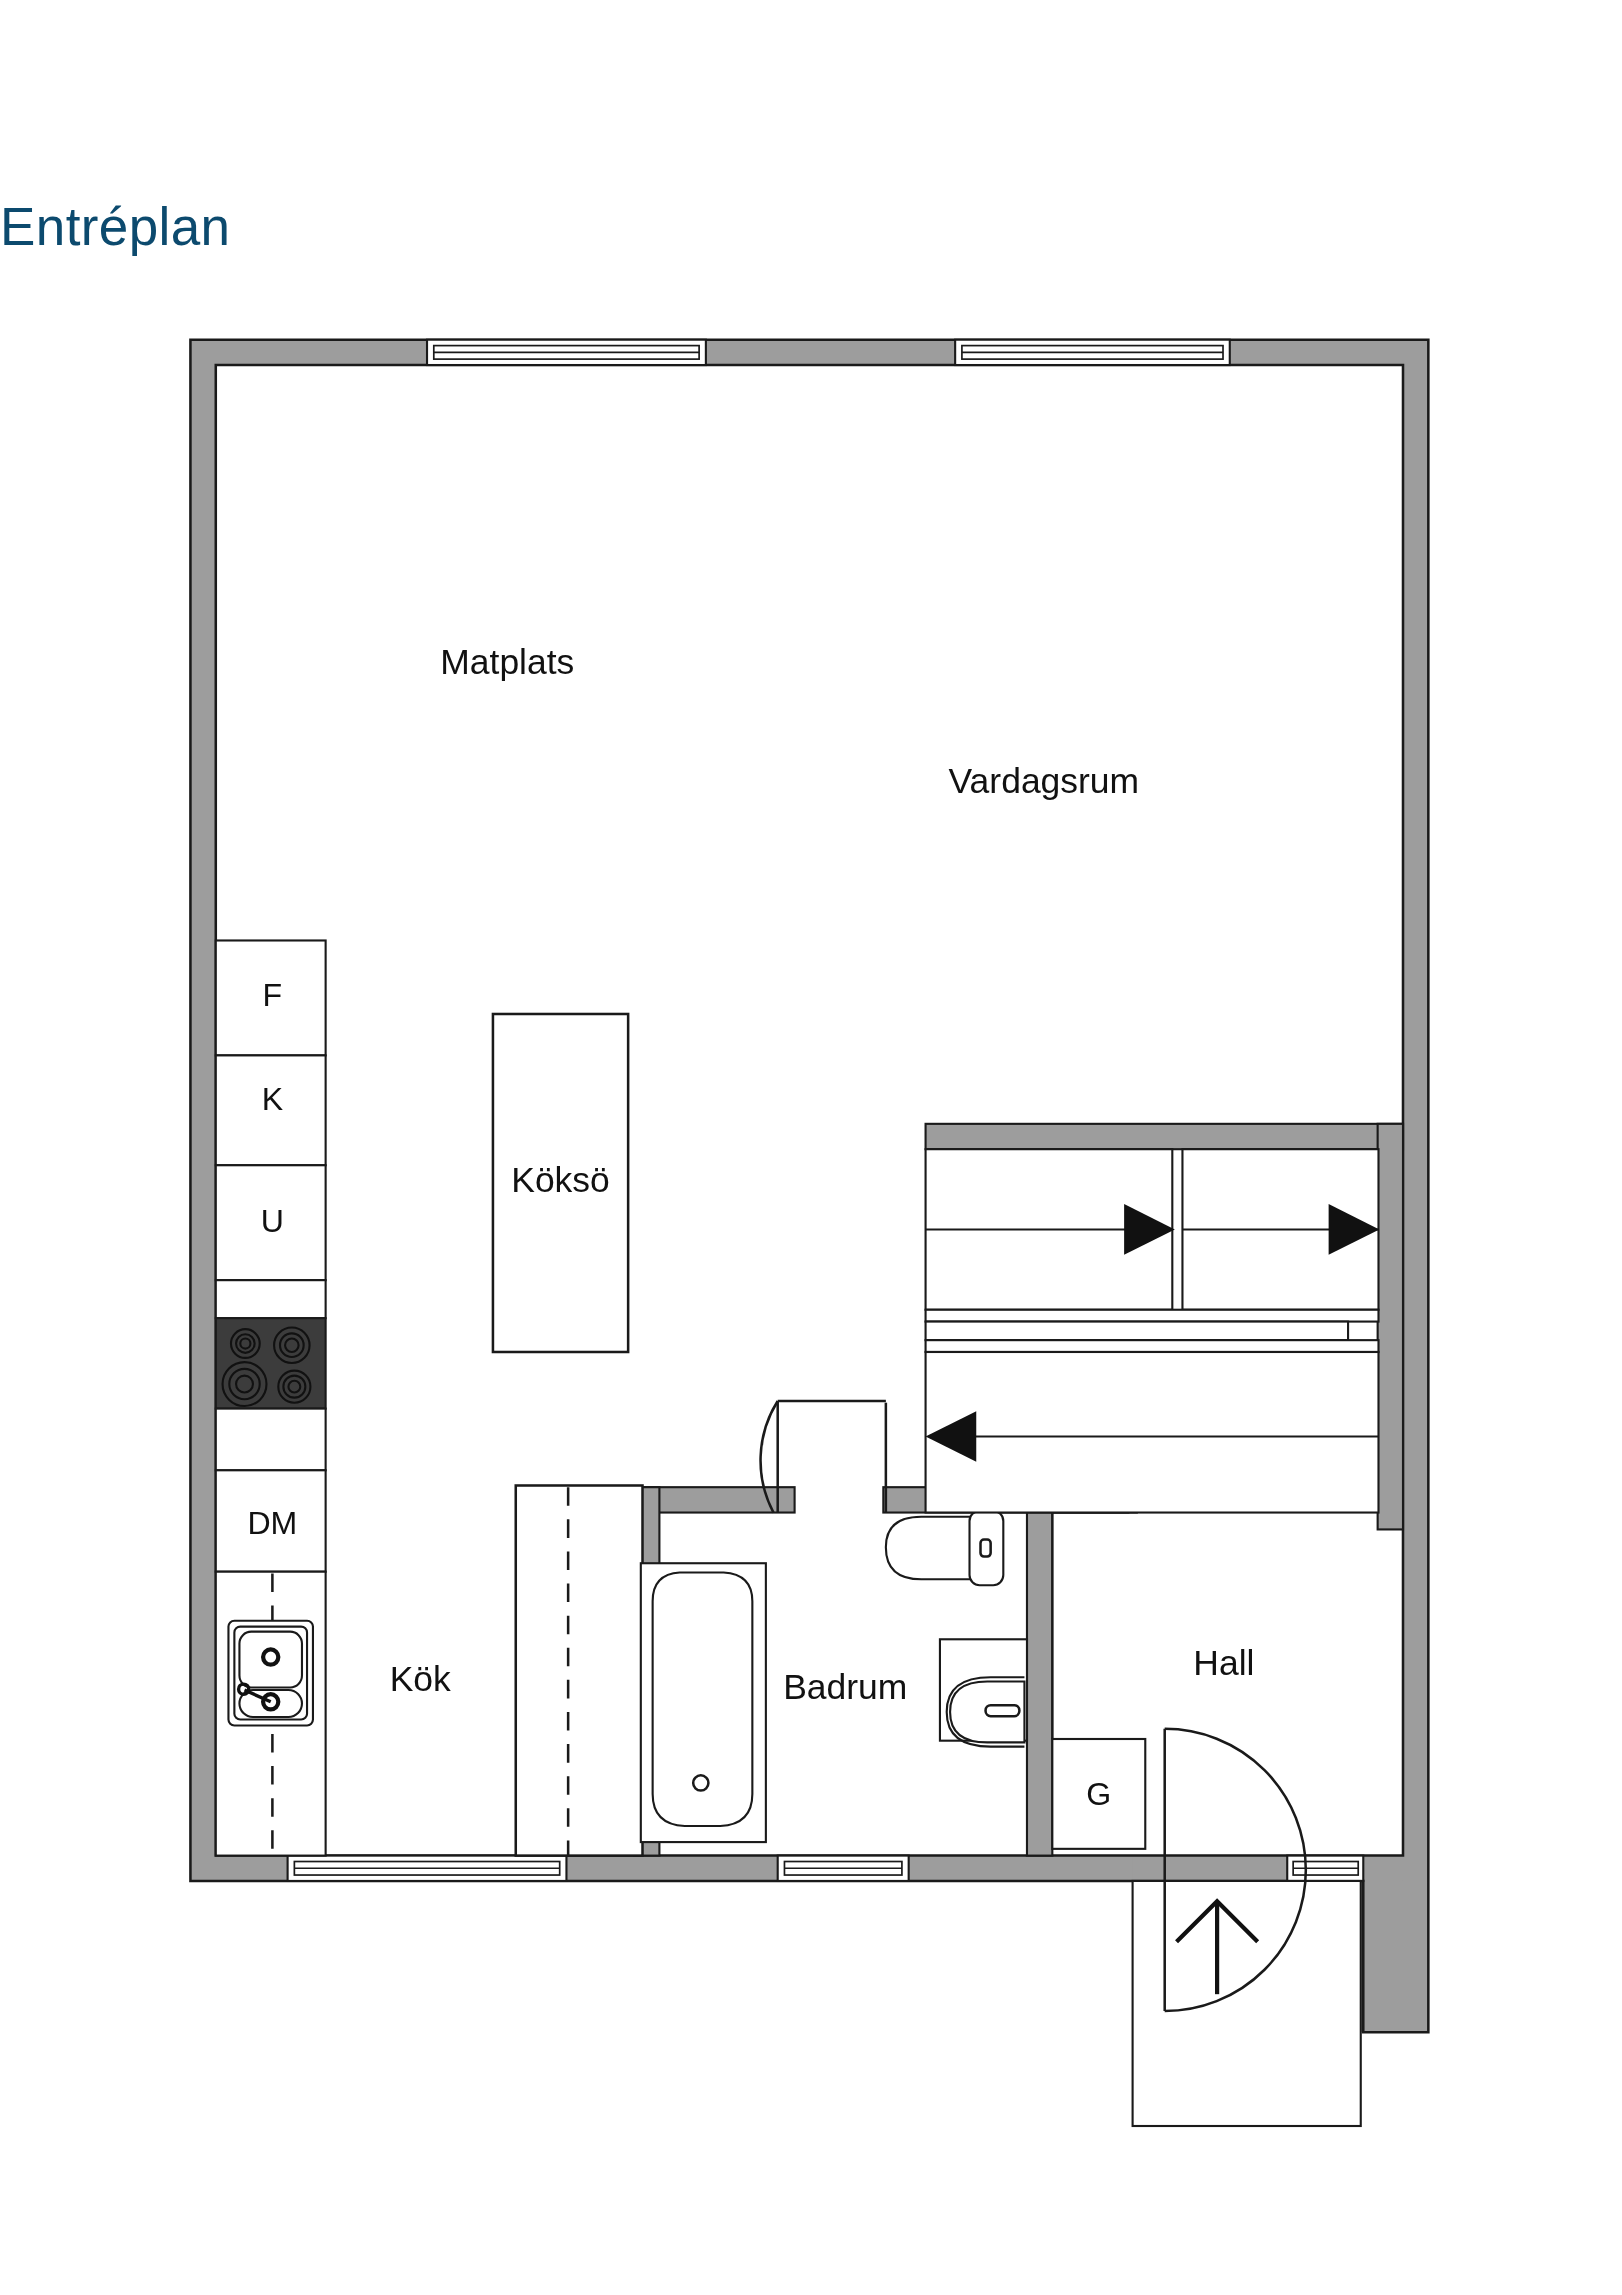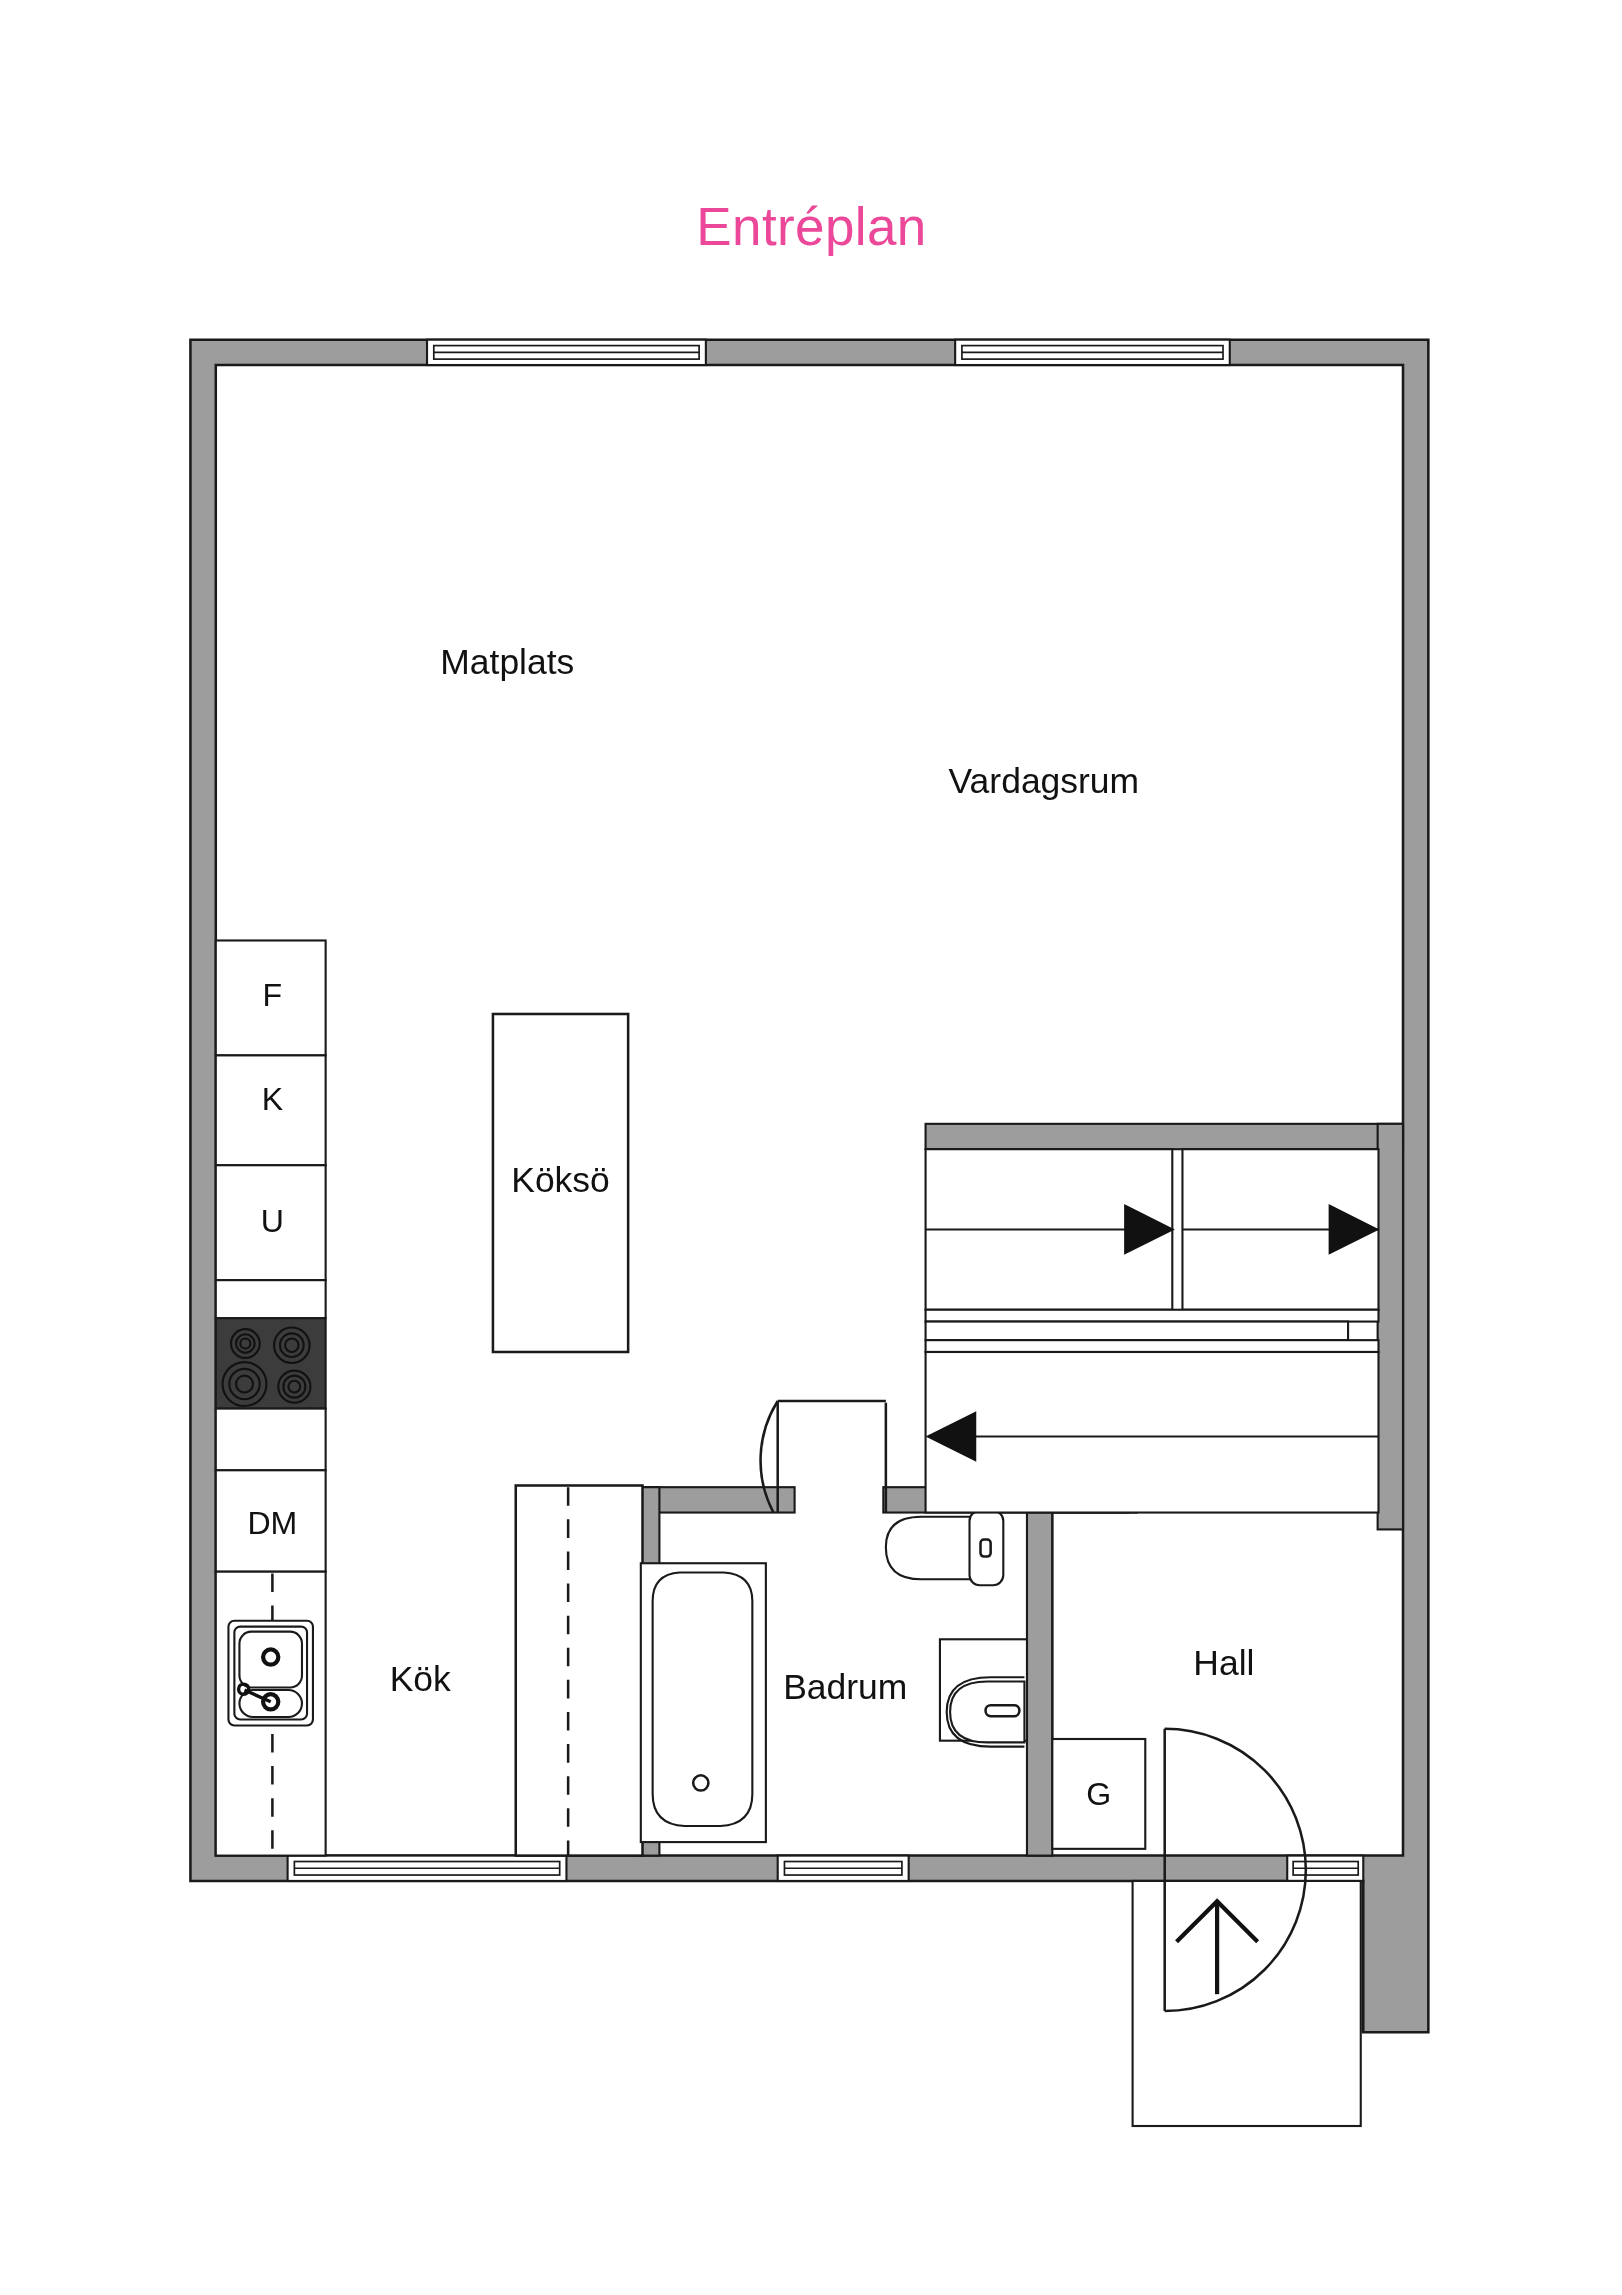--- a/index.html
+++ b/index.html
@@ -17,24 +17,23 @@
     position: relative;
     width: 1623px;
     height: 2295px;
     background: #ffffff;
   }
   #plan-title {
     position: absolute;
     left: 0;
     top: 196px;
     width: 1623px;
-    text-align: center;
     font-size: 53px;
     font-weight: 400;
-    color: #ec4899;
+    color: #0c4a6e;
     letter-spacing: 0.4px;
   }
   #floorplan-svg {
     position: absolute;
     left: 0;
     top: 0;
   }
   .room-label {
     font-family: "Liberation Sans", sans-serif;
     font-size: 42px;

